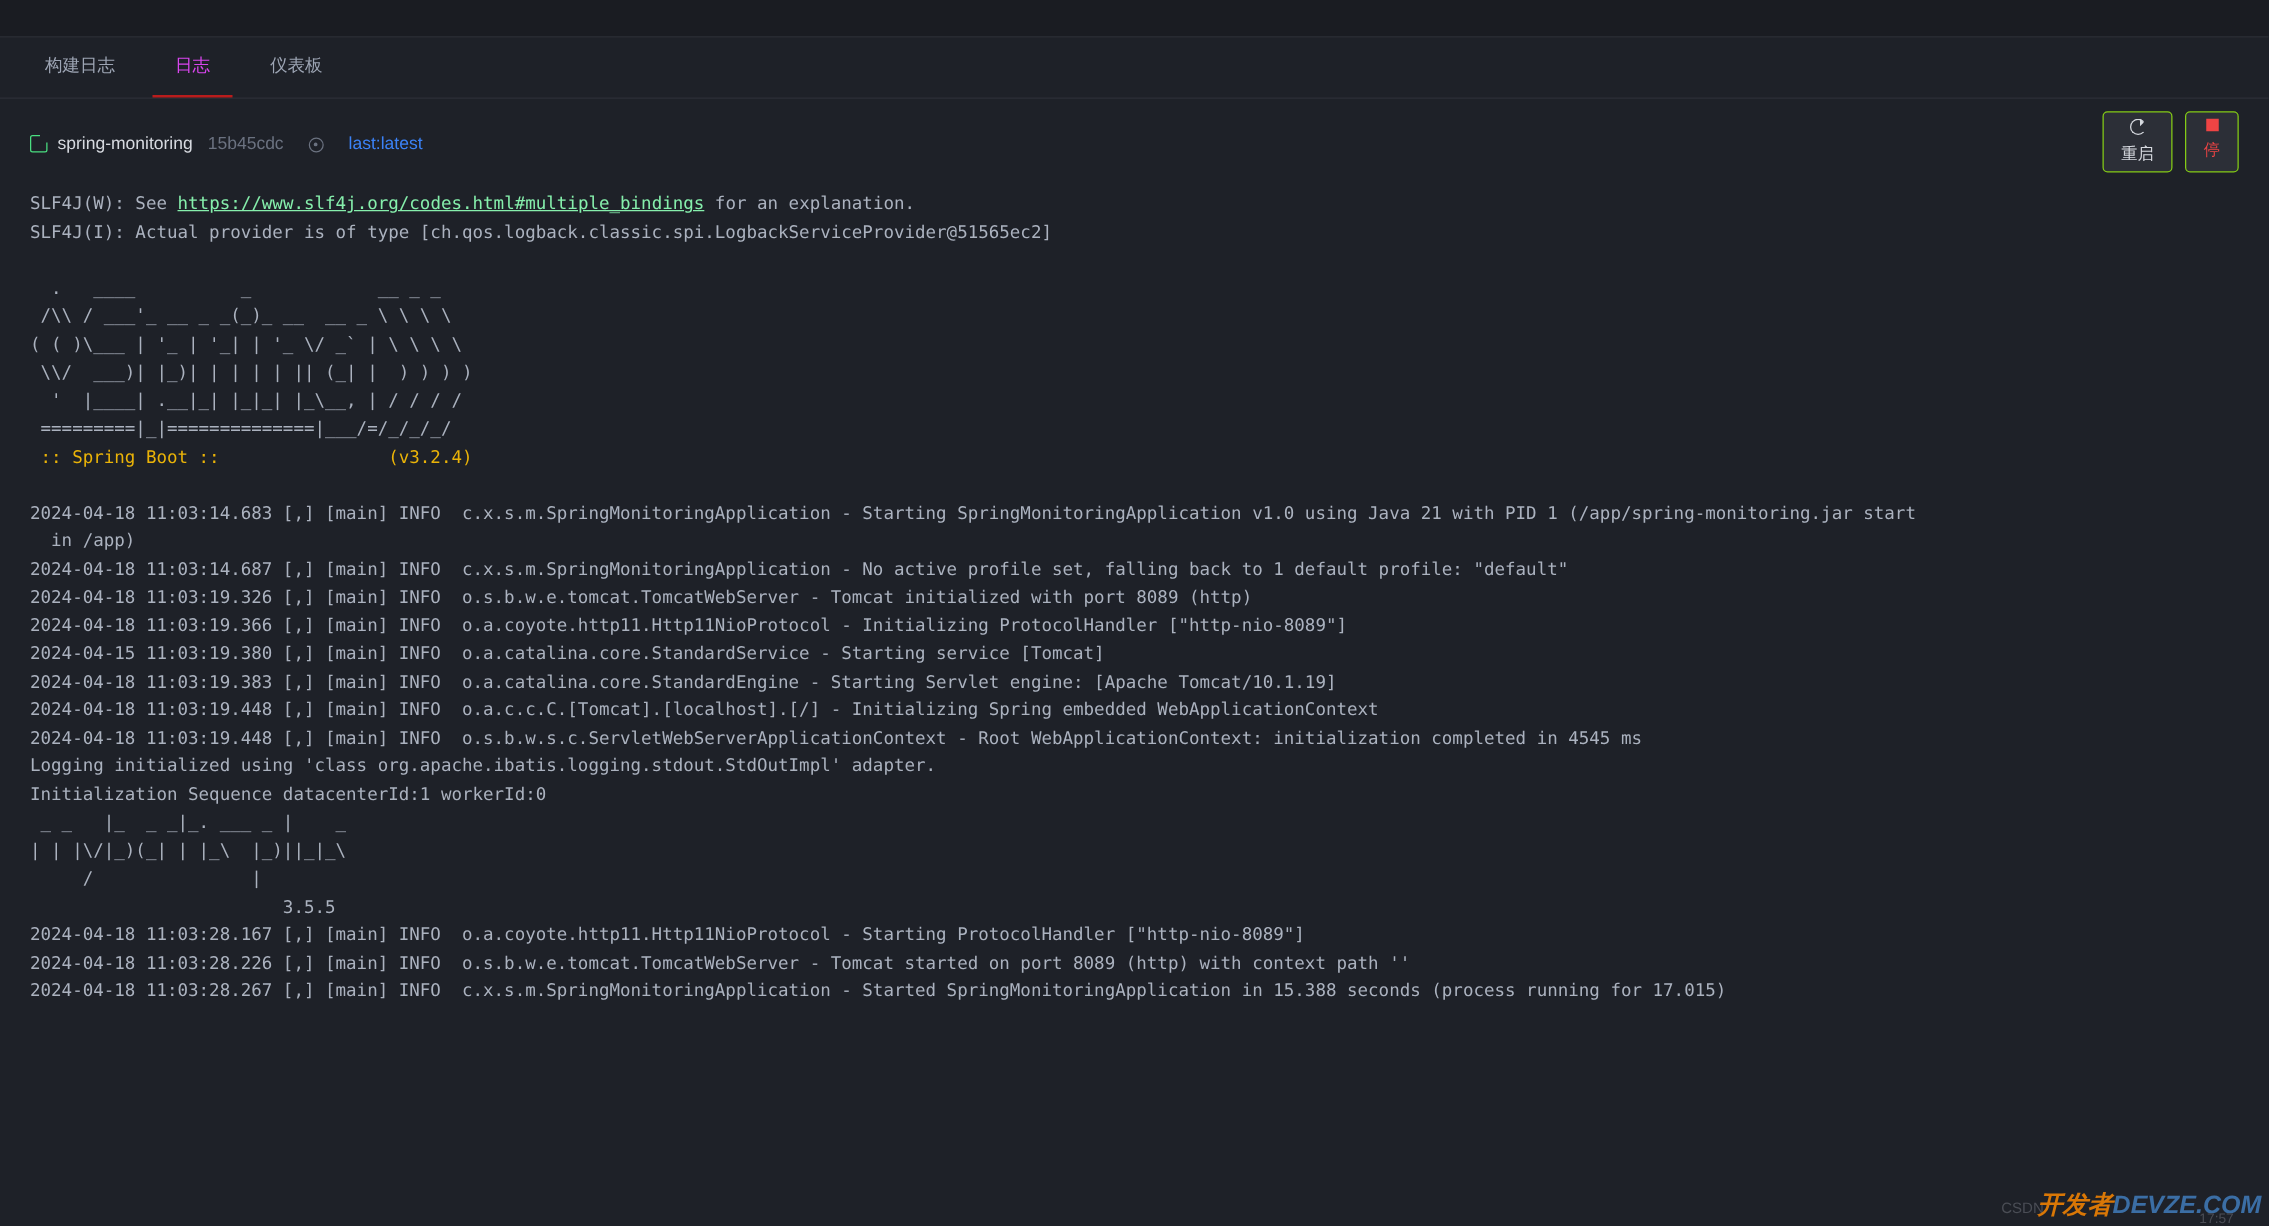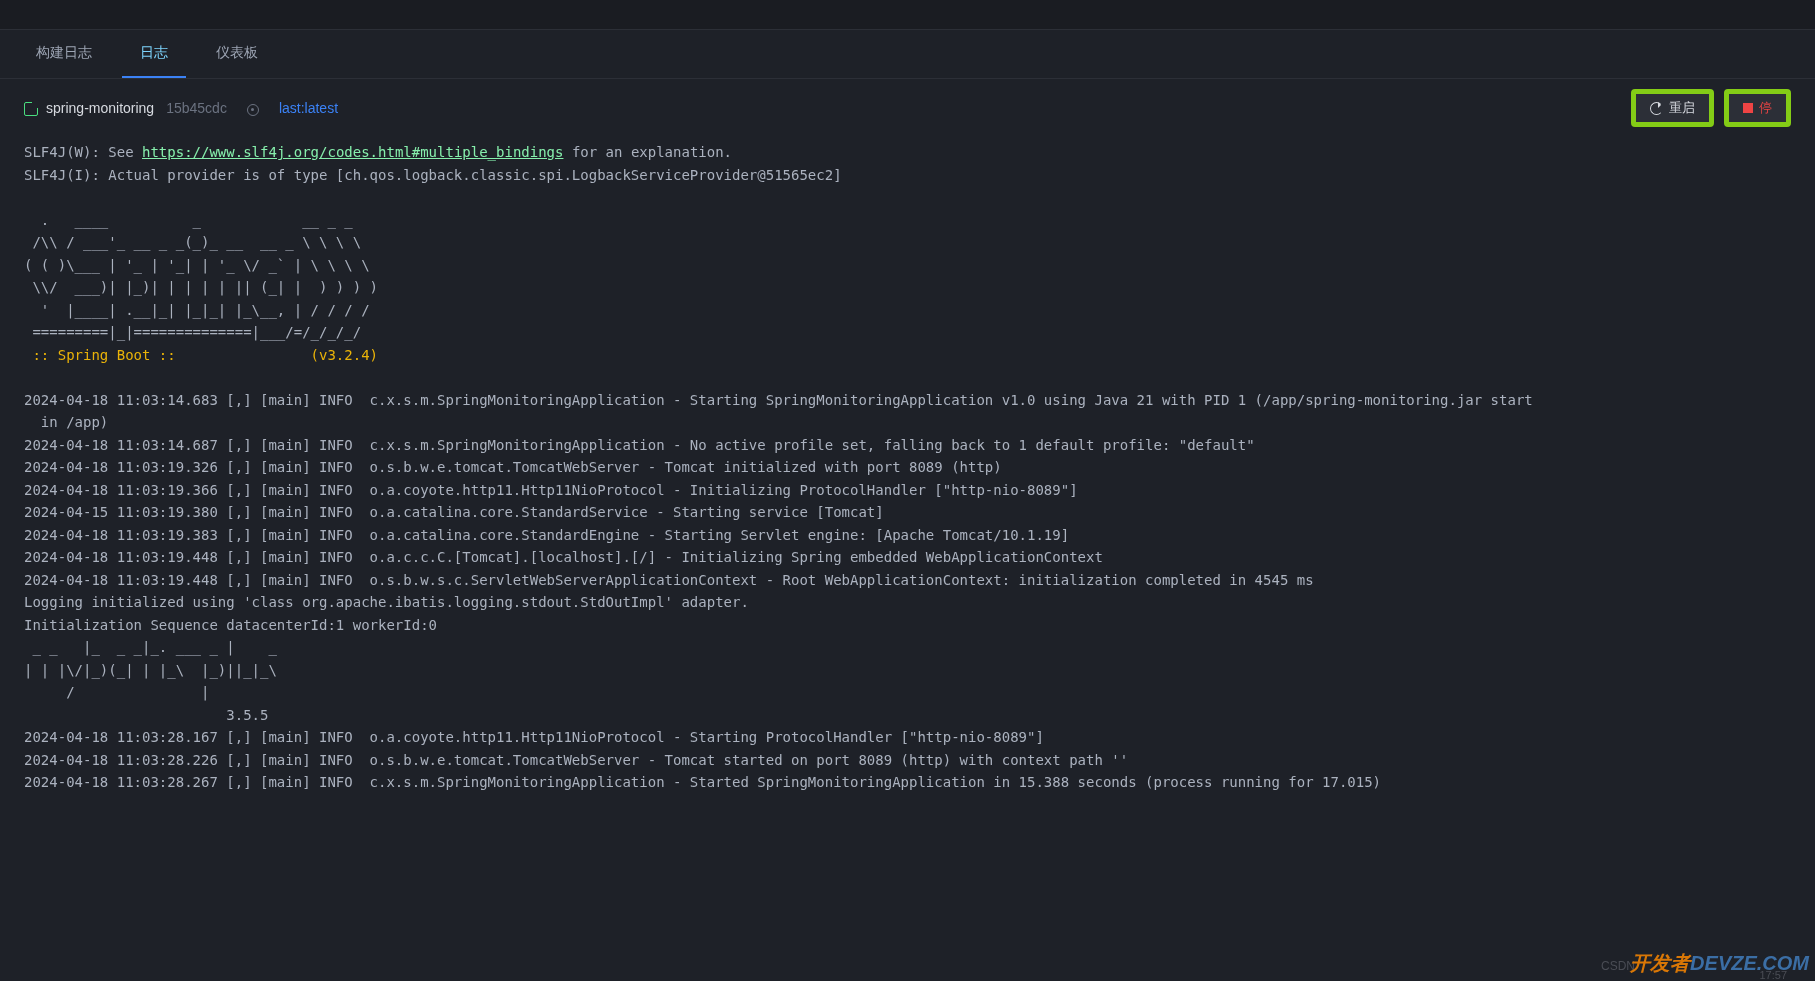--- a/index.html
+++ b/index.html
@@ -23,22 +23,22 @@
   padding: 0 18px;
   border-bottom: 1px solid #2c2f37;
 }
 .tab {
   padding: 14px 18px;
   color: #9da5b4;
   cursor: pointer;
   font-size: 14px;
 }
 .tab.active {
-  color: #7dd3fc;
-  border-bottom: 2px solid #3b82f6;
+  color: #d946ef;
+  border-bottom: 2px solid #b91c1c;
 }
 .subbar {
   display: flex;
   align-items: center;
   padding: 10px 24px;
   justify-content: space-between;
 }
 .subbar-left {
   display: flex;
   align-items: flex-end;
@@ -81,25 +81,26 @@
   border-radius: 50%;
 }
 .target-link { color: #3b82f6; cursor: pointer; }
 .subbar-right { display: flex; gap: 10px; }
 .btn {
   display: flex;
   align-items: center;
   gap: 6px;
   padding: 5px 14px;
   background: #2c2f37;
-  border: 5px solid #84cc16;
+  border: 1px solid #84cc16;
   border-radius: 4px;
   color: #d7dae0;
   cursor: pointer;
   font-size: 13px;
+  flex-direction: column;
 }
 .btn-stop { color: #ef4444; }
 .reload-icon {
   width: 13px; height: 13px;
   border: 1.5px solid #d7dae0;
   border-radius: 50%;
   border-right-color: transparent;
   position: relative;
 }
 .reload-icon::after {

